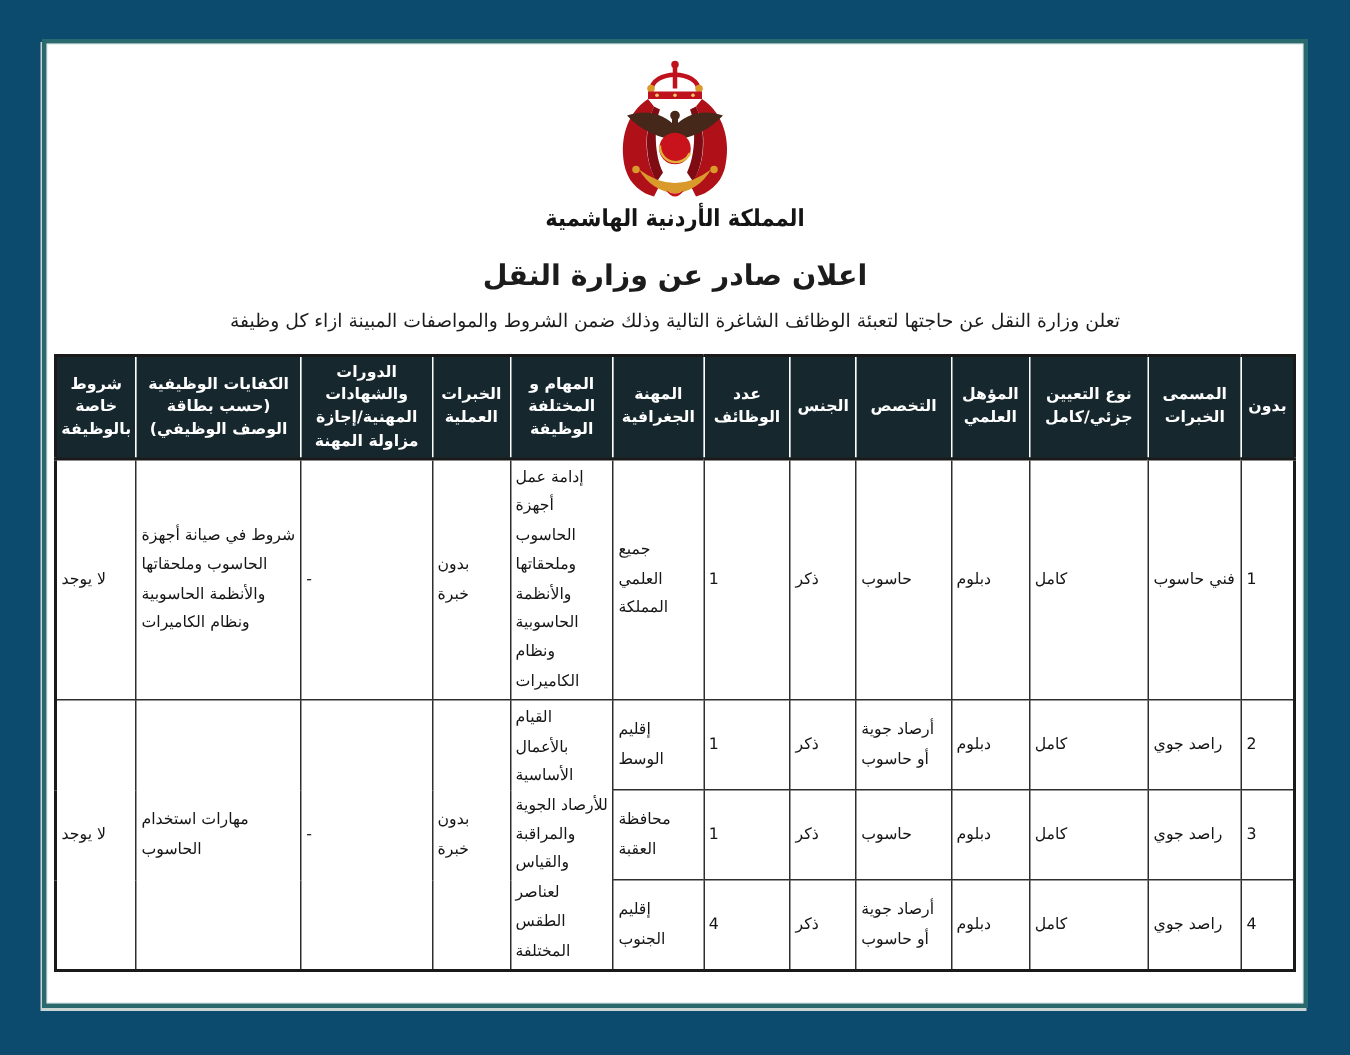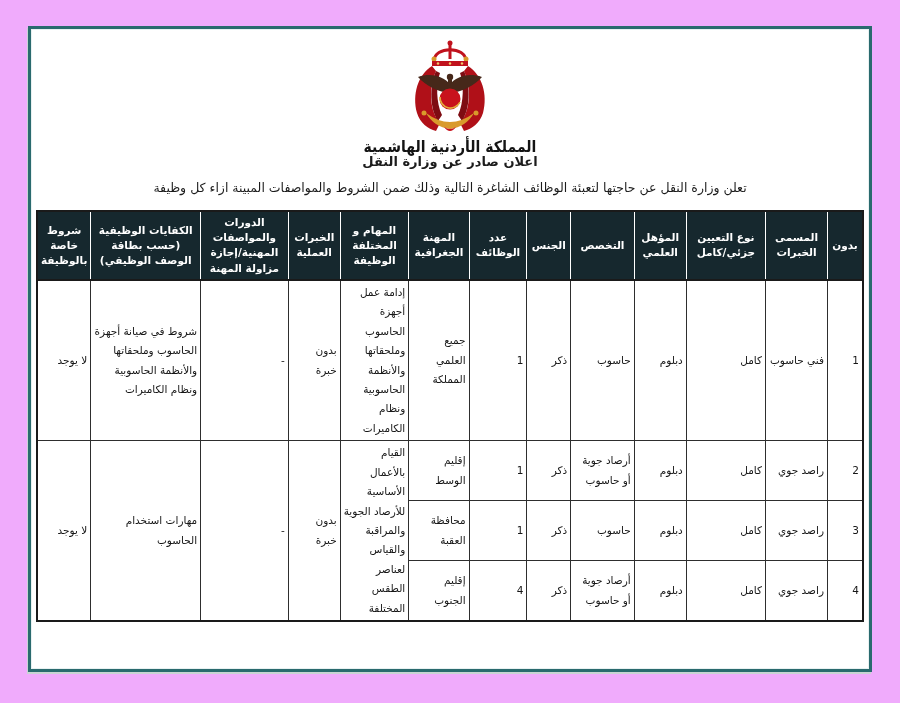--- a/index.html
+++ b/index.html
@@ -1,21 +1,21 @@
 <!DOCTYPE html>
 <html lang="ar"><head>
 <meta charset="utf-8">
 <style>
   * { box-sizing: border-box; margin: 0; padding: 0; }
   html, body { background: #ffffff; }
   .canvas {
     position: relative;
     width: 900px;
     height: 703px;
-    background: #f0abfc;
+    background: #0c4a6e;
     font-family: "DejaVu Sans", sans-serif;
     overflow: hidden;
   }
   .frame {
     position: absolute;
     left: 28px;
     top: 26px;
     width: 844px;
     height: 646px;
     background: #ffffff;
@@ -26,21 +26,22 @@
   .crest-wrap { margin-top: 10px; line-height: 0; }
   .calligraphy {
     margin-top: 3px;
     font-size: 14px;
     font-weight: 700;
     letter-spacing: -1px;
     color: #141414;
     transform: scaleY(1.12);
   }
   .title {
-    font-size: 13px;
+    margin-top: 19px;
+    font-size: 19px;
     font-weight: 700;
     color: #1c1c1c;
   }
   .subtitle {
     margin-top: 11px;
     font-size: 12.5px;
     font-weight: 400;
     color: #1c1c1c;
   }
   table.vacancies {
@@ -62,21 +63,21 @@
     padding: 3px 2px;
     line-height: 1.45;
     height: 62px;
     vertical-align: middle;
     text-align: center;
   }
   table.vacancies td {
     border: 1px solid #2e2e2e;
     font-size: 10.5px;
     color: #161616;
-    text-align: right;
+    text-align: left;
     vertical-align: middle;
     padding: 2px 3px;
     line-height: 1.85;
     background: #ffffff;
   }
   tr.row-tall { height: 155px; }
   tr.row-sm  { height: 57px;  }
 </style>
 </head>
 <body>
@@ -145,21 +146,21 @@
           <th>بدون</th>
           <th>المسمى الخبرات</th>
           <th>نوع التعيين جزئي/كامل</th>
           <th>المؤهل العلمي</th>
           <th>التخصص</th>
           <th>الجنس</th>
           <th>عدد الوظائف</th>
           <th>المهنة الجغرافية</th>
           <th>المهام و المختلفة الوظيفة</th>
           <th>الخبرات العملية</th>
-          <th>الدورات والمواصفات المهنية/إجازة مزاولة المهنة</th>
+          <th>الدورات والشهادات المهنية/إجازة مزاولة المهنة</th>
           <th>الكفايات الوظيفية (حسب بطاقة الوصف الوظيفي)</th>
           <th>شروط خاصة بالوظيفة</th>
         </tr>
       </thead>
       <tbody>
         <tr class="row-tall">
           <td>1</td>
           <td>فني حاسوب</td>
           <td>كامل</td>
           <td>دبلوم</td>

